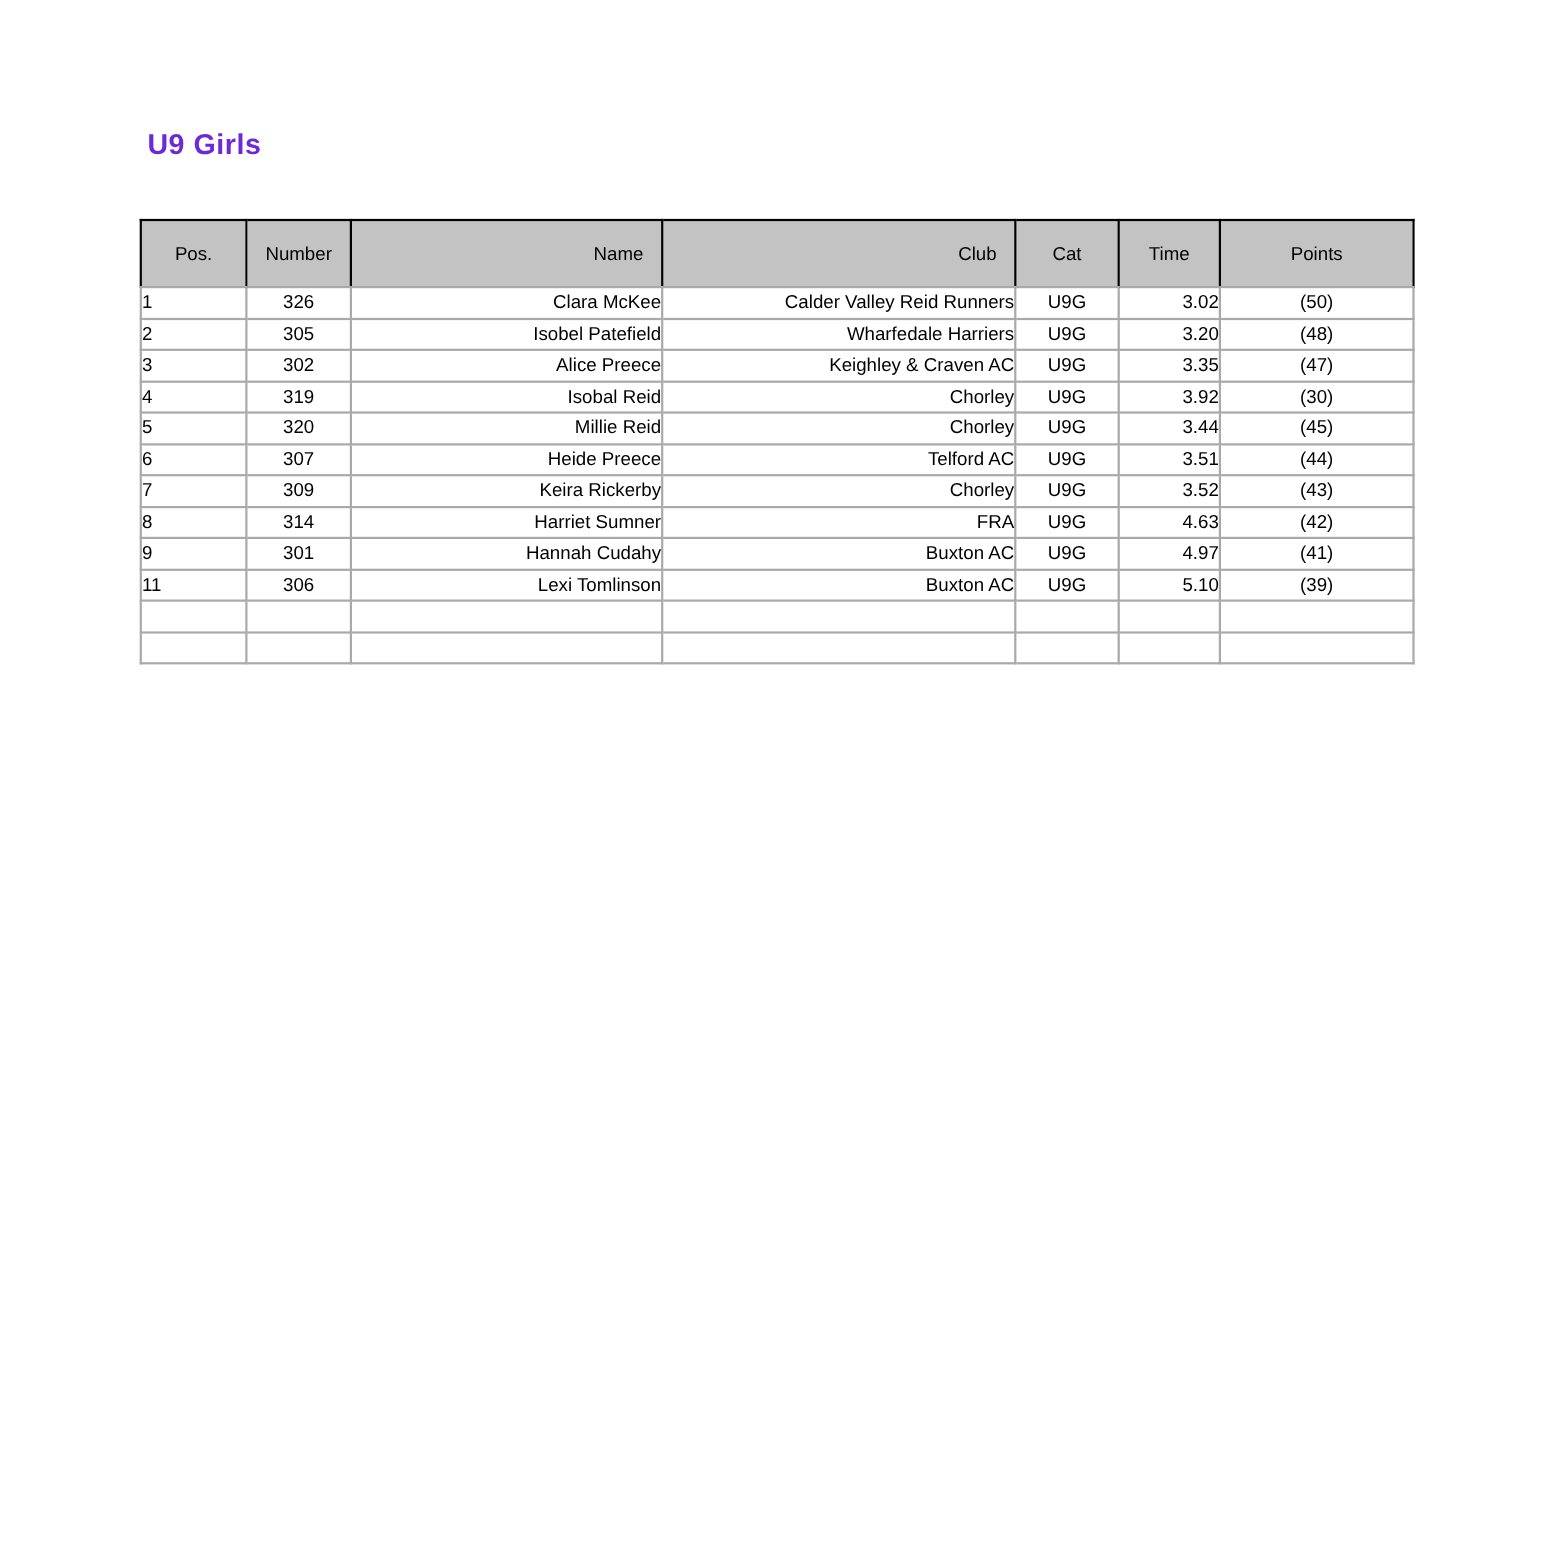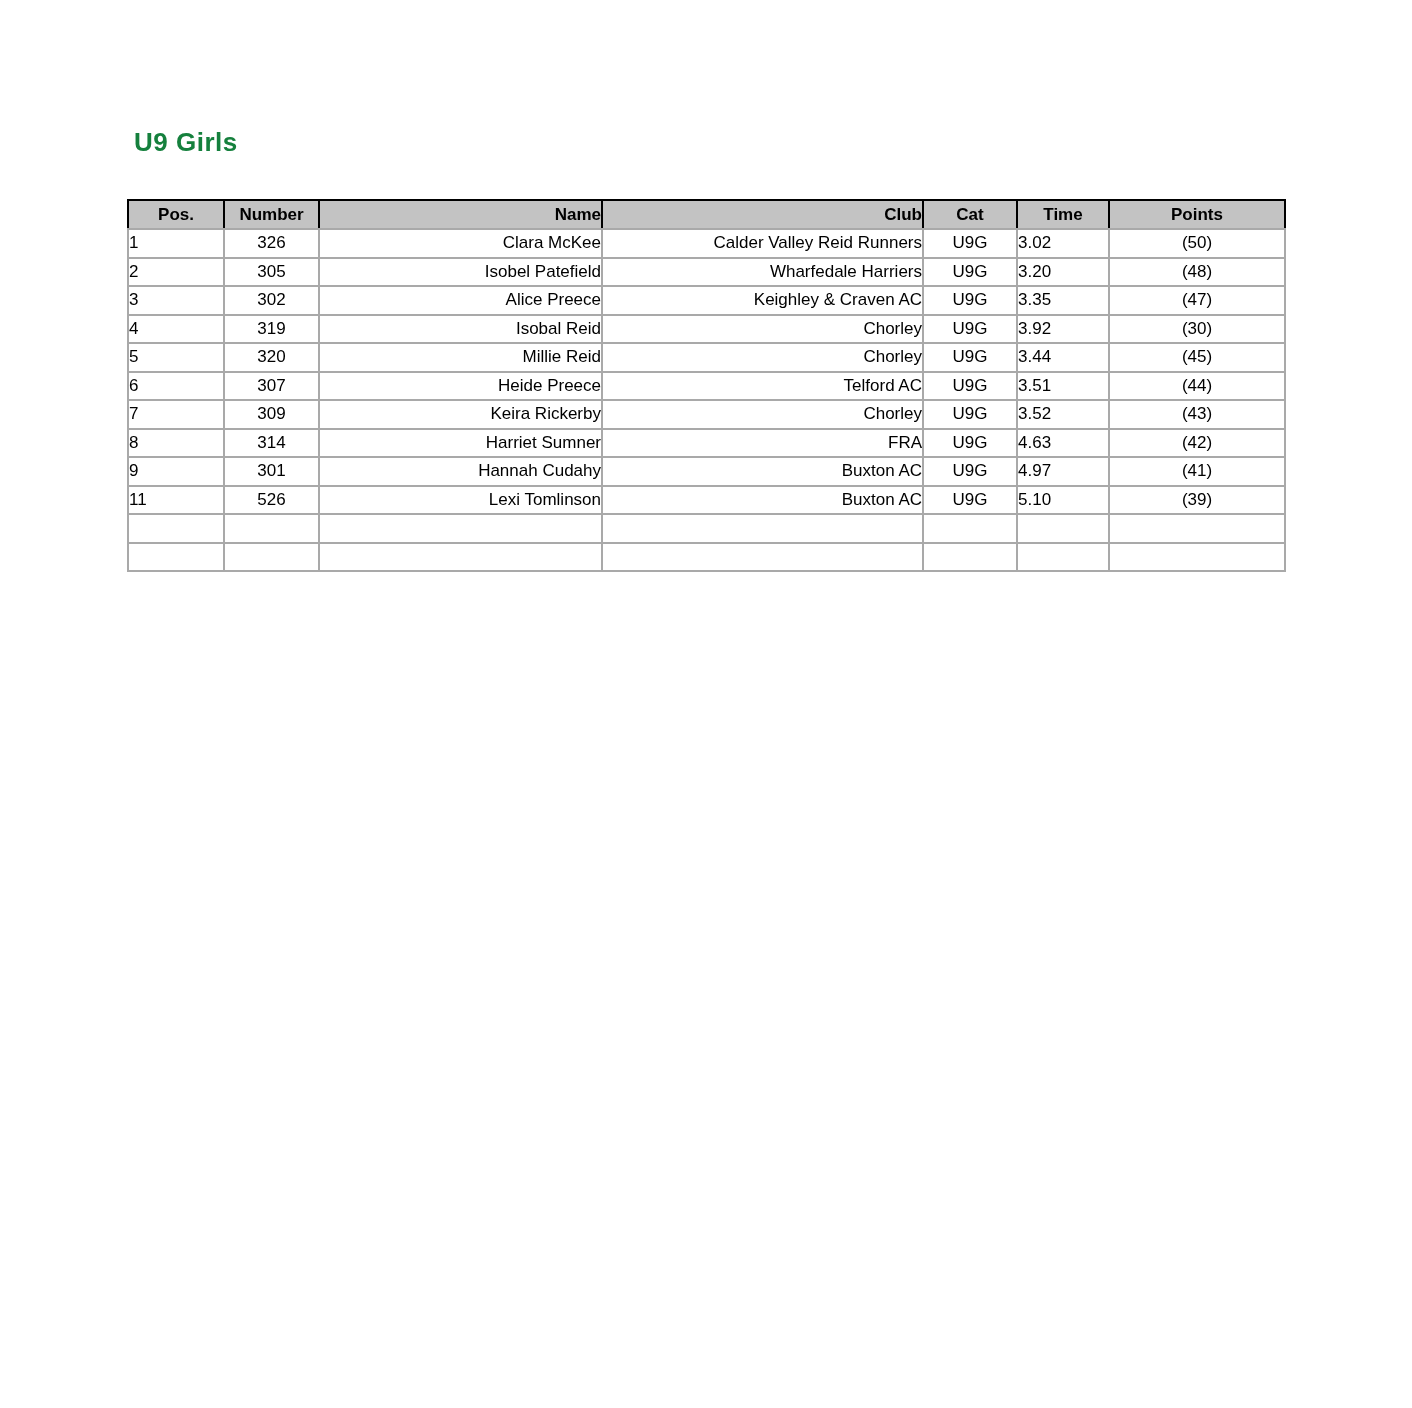--- a/index.html
+++ b/index.html
@@ -12,58 +12,58 @@
     width: 1412px;
     height: 1408px;
     background: #ffffff;
     font-family: "Liberation Sans", sans-serif;
     color: #000000;
     overflow: hidden;
   }
   .page-title {
     position: absolute;
     left: 134px;
-    top: 127px;
+    top: 116px;
     font-size: 26px;
     font-weight: bold;
-    color: #15803d;
+    color: #6d28d9;
     letter-spacing: 0.5px;
   }
   table.results {
     position: absolute;
     left: 127px;
     top: 199px;
     width: 1157px;
     border-collapse: collapse;
     table-layout: fixed;
     font-size: 17px;
   }
   table.results th {
     background: var(--header-bg, #c3c3c3);
     border: 2px solid var(--header-border, #000000);
     border-bottom: 2px solid var(--grid-line, #a9a9a9);
     height: 27px;
-    font-weight: bold;
-    padding: 0;
+    font-weight: normal;
+    padding: 16px;
     white-space: nowrap;
     overflow: hidden;
   }
   table.results td {
     border: 2px solid var(--grid-line, #a9a9a9);
     height: 26.5px;
     padding: 0;
     white-space: nowrap;
     overflow: hidden;
     background: #ffffff;
   }
   
   .al-c { text-align: center; }
   .al-l { text-align: left; padding-left: 6px; }
   .al-l-wide { text-align: right; padding-left: 20px; }
-  .al-r { padding-right: 10px; }
+  .al-r { text-align: right; padding-right: 10px; }
   th.al-l-wide { padding-left: 22px; }
 </style>
 </head>
 <body>
 
 <div class="page">
 
   <div class="page-title">U9 Girls</div>
 
   <table class="results">
@@ -164,21 +164,21 @@
       <td class="al-l">9</td>
       <td class="al-c">301</td>
       <td class="al-l-wide">Hannah Cudahy</td>
       <td class="al-l-wide">Buxton AC</td>
       <td class="al-c">U9G</td>
       <td class="al-r">4.97</td>
       <td class="al-c">(41)</td>
     </tr>
         <tr>
       <td class="al-l">11</td>
-      <td class="al-c">526</td>
+      <td class="al-c">306</td>
       <td class="al-l-wide">Lexi Tomlinson</td>
       <td class="al-l-wide">Buxton AC</td>
       <td class="al-c">U9G</td>
       <td class="al-r">5.10</td>
       <td class="al-c">(39)</td>
     </tr>
         <tr>
       <td class="al-l"></td>
       <td class="al-c"></td>
       <td class="al-l-wide"></td>

